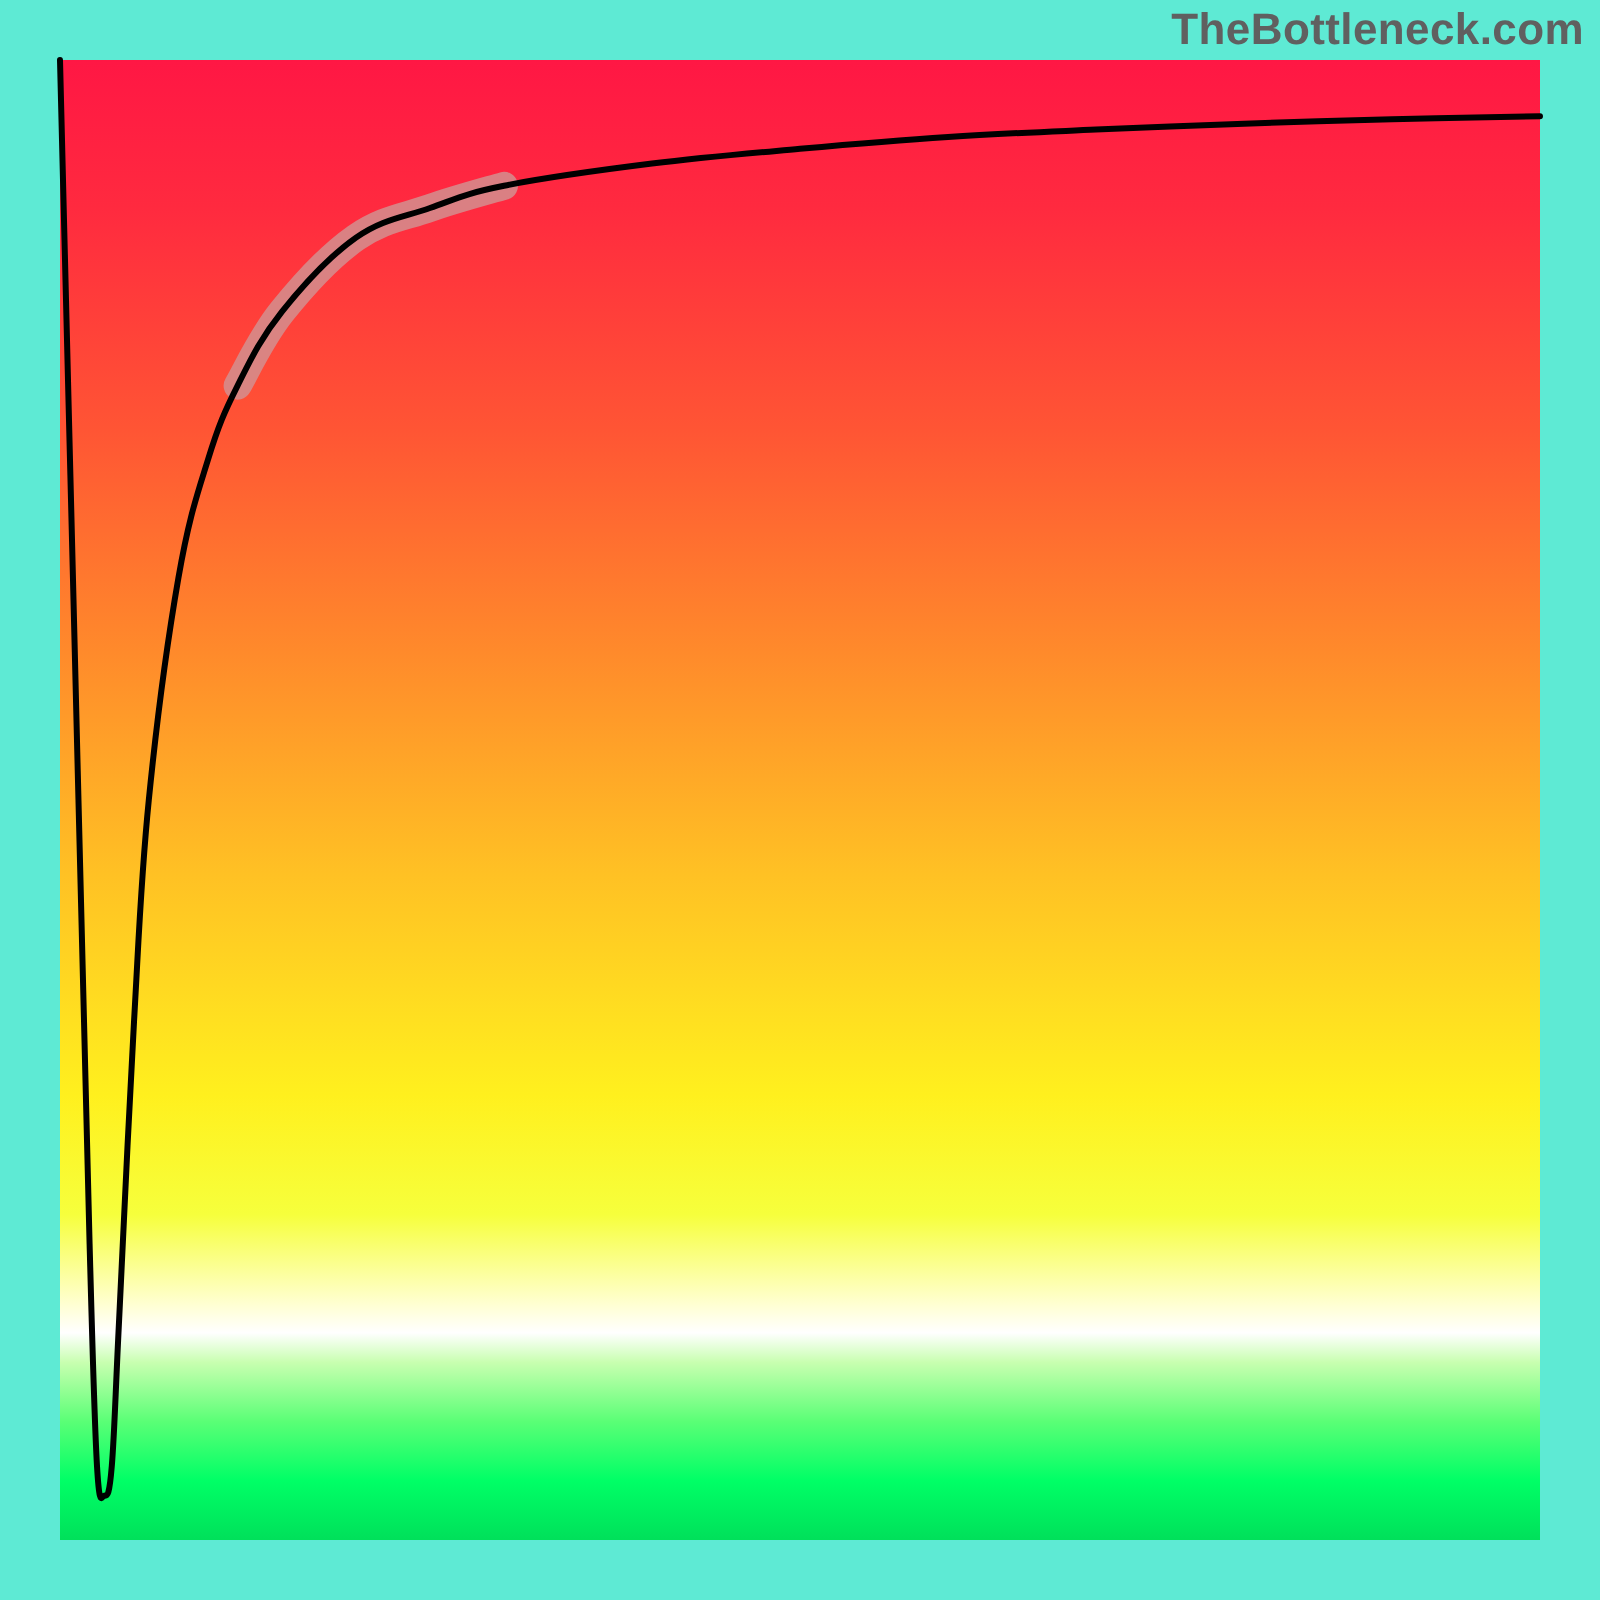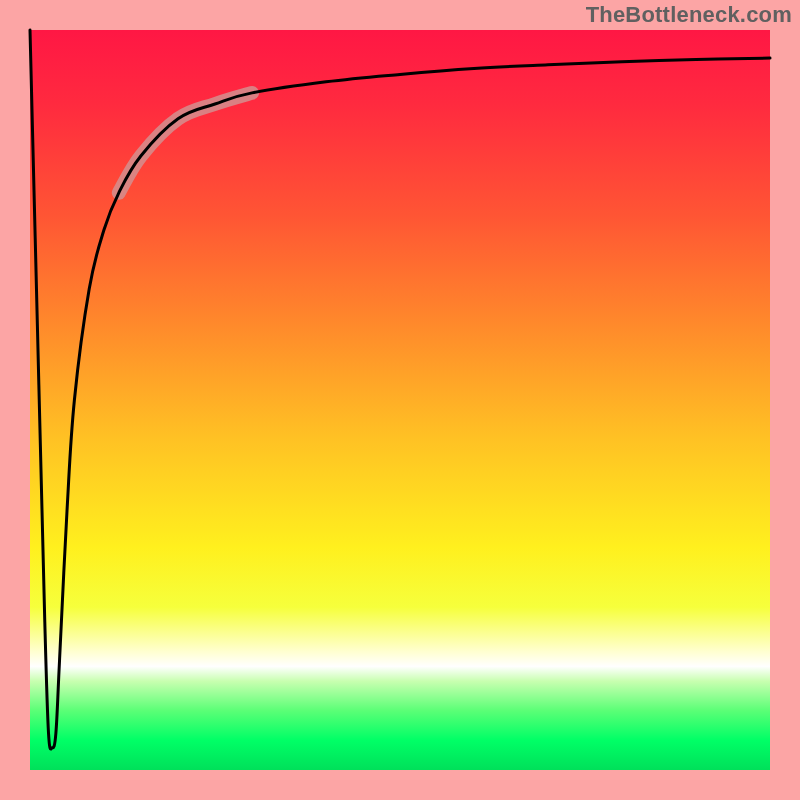--- a/index.html
+++ b/index.html
@@ -2,21 +2,21 @@
 <html><head>
 <meta charset="utf-8">
 <style>
   * { margin: 0; padding: 0; box-sizing: border-box; }
   html, body { width: 800px; height: 800px; overflow: hidden; background: #000; font-family: Arial, Helvetica, sans-serif; }
 
   .stage {
     position: relative;
     width: 800px;
     height: 800px;
-    background: #fca5a5;
+    background: #5eead4;
   }
 
   .watermark {
     position: absolute;
     top: 2px;
     right: 8px;
     color: #606060;
     font-size: 22px;
     font-weight: 600;
     letter-spacing: 0.2px;

